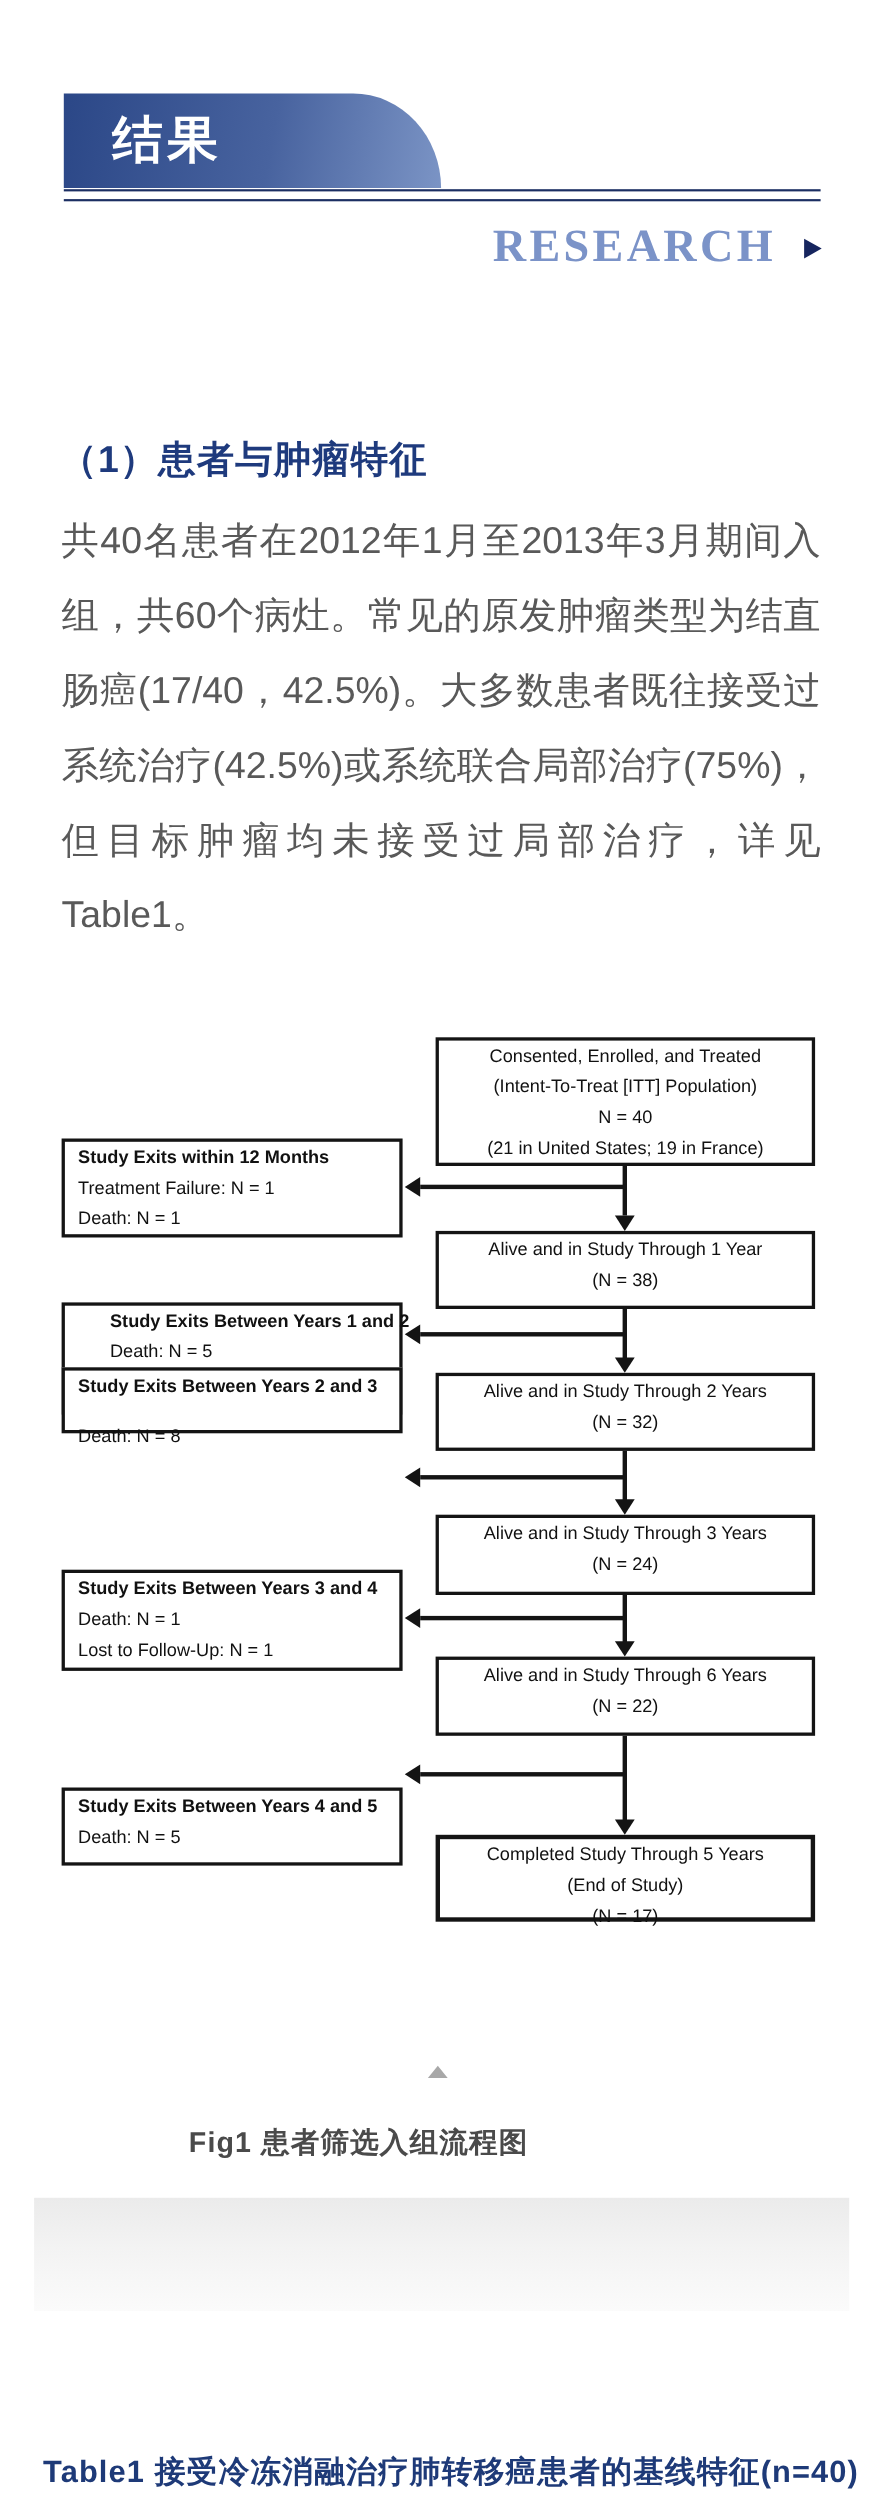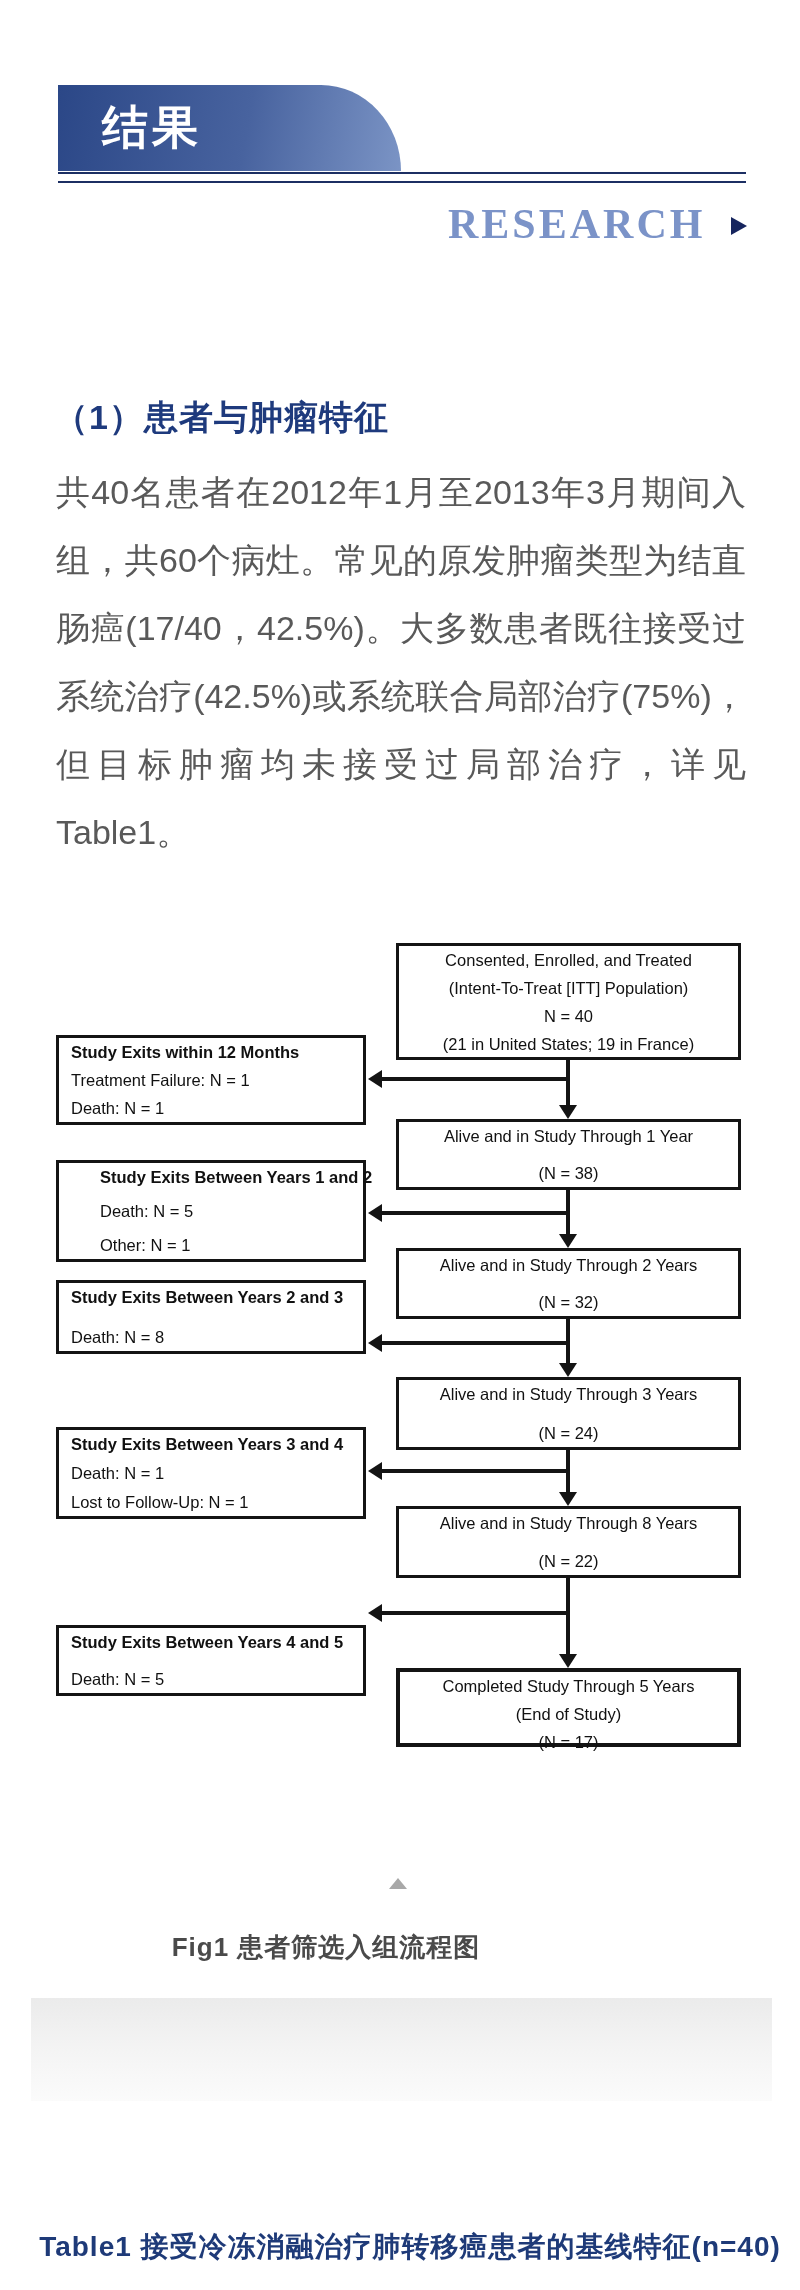--- a/index.html
+++ b/index.html
@@ -45,21 +45,21 @@
   }
   .body-paragraph {
     position:absolute; left:56px; top:446px; width:690px; margin:0;
     font-size:34px; line-height:68px; color:#595959;
     text-align:justify; text-justify:inter-ideograph;
   }
 
   
   .fc-box {
     position:absolute; box-sizing:border-box; background:#ffffff;
-    border:3px solid #141414; display:flex; flex-direction:column; justify-content:space-between;
+    border:3px solid #141414; display:flex; flex-direction:column; justify-content:flex-start;
   }
   .fc-main { left:396px; width:345px; text-align:center; }
   .fc-exit { left:56px; width:310px; padding-left:12px; padding-right:6px; text-align:left; }
   .fc-final { border-width:4px; }
   .fc-line  { font-size:16.5px; line-height:28px; color:#111111; white-space:nowrap; }
   .fc-title { font-size:16.5px; line-height:28px; color:#111111; font-weight:bold; white-space:nowrap; }
 
   .v-line { position:absolute; left:566px; width:4px; background:#141414; }
   .h-line { position:absolute; left:382px; width:188px; height:4px; background:#141414; }
   .arrow-down {
@@ -123,40 +123,40 @@
   </div>
   <div class="fc-box fc-main" style="top:1236px;height:71px;">
     <div class="fc-line">Alive and in Study Through 2 Years</div>
     <div class="fc-line">(N = 32)</div>
   </div>
   <div class="fc-box fc-main" style="top:1365px;height:73px;">
     <div class="fc-line">Alive and in Study Through 3 Years</div>
     <div class="fc-line">(N = 24)</div>
   </div>
   <div class="fc-box fc-main" style="top:1494px;height:72px;">
-    <div class="fc-line">Alive and in Study Through 8 Years</div>
+    <div class="fc-line">Alive and in Study Through 6 Years</div>
     <div class="fc-line">(N = 22)</div>
   </div>
   <div class="fc-box fc-main fc-final" style="top:1656px;height:79px;">
     <div class="fc-line">Completed Study Through 5 Years</div>
     <div class="fc-line">(End of Study)</div>
     <div class="fc-line">(N = 17)</div>
   </div>
 
   <div class="fc-box fc-exit" style="top:1023px;height:90px;">
     <div class="fc-title">Study Exits within 12 Months</div>
     <div class="fc-line">Treatment Failure: N = 1</div>
     <div class="fc-line">Death: N = 1</div>
   </div>
-  <div class="fc-box fc-exit" style="top:1148px;height:102px;padding-left:41px;">
+  <div class="fc-box fc-exit" style="top:1172px;height:102px;padding-left:41px;">
     <div class="fc-title">Study Exits Between Years 1 and 2</div>
     <div class="fc-line">Death: N = 5</div>
     <div class="fc-line">Other: N = 1</div>
   </div>
-  <div class="fc-box fc-exit" style="top:1268px;height:74px;">
+  <div class="fc-box fc-exit" style="top:1231px;height:60px;gap:18px;">
     <div class="fc-title">Study Exits Between Years 2 and 3</div>
     <div class="fc-line">Death: N = 8</div>
   </div>
   <div class="fc-box fc-exit" style="top:1415px;height:92px;">
     <div class="fc-title">Study Exits Between Years 3 and 4</div>
     <div class="fc-line">Death: N = 1</div>
     <div class="fc-line">Lost to Follow-Up: N = 1</div>
   </div>
   <div class="fc-box fc-exit" style="top:1613px;height:71px;">
     <div class="fc-title">Study Exits Between Years 4 and 5</div>

